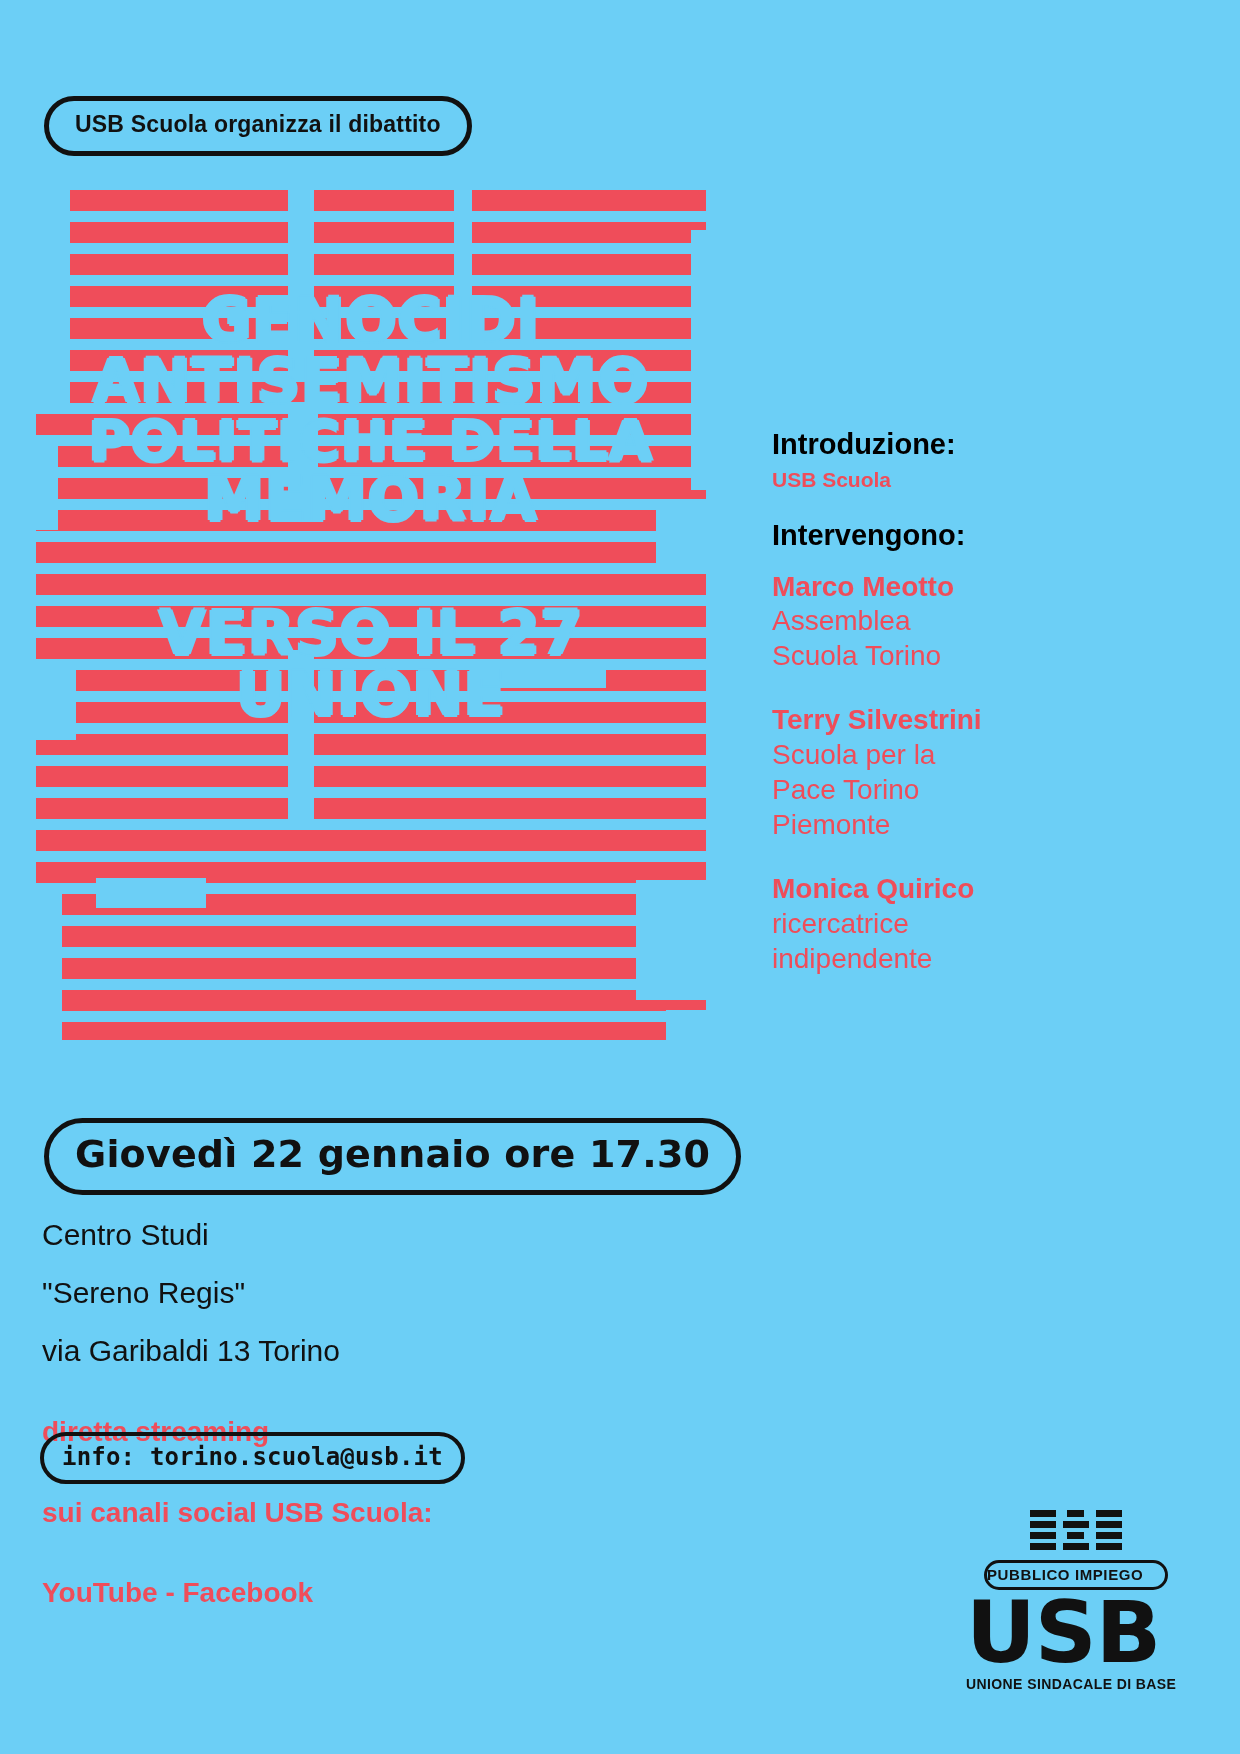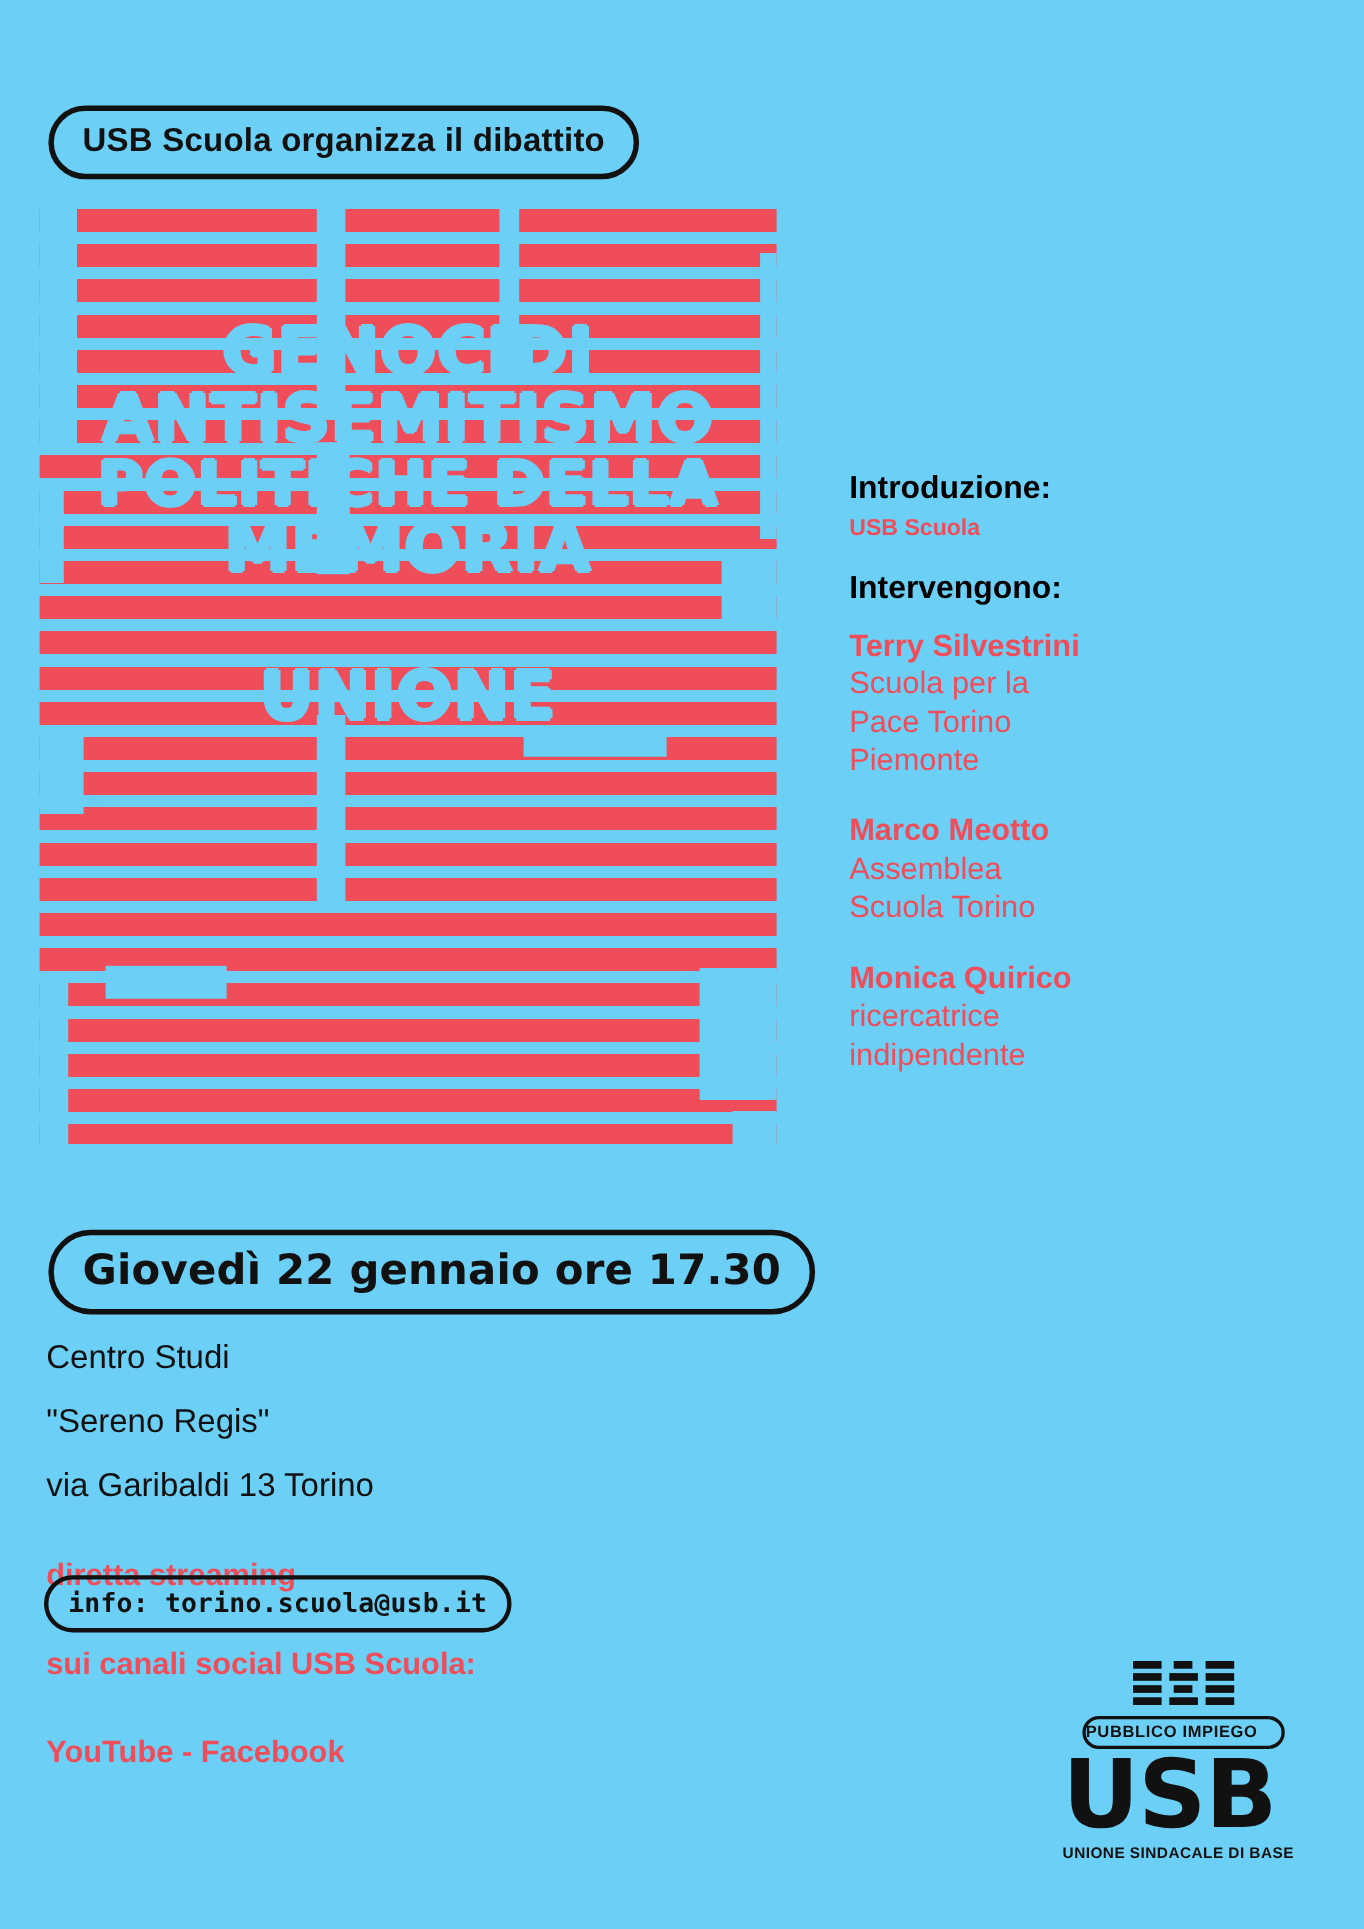--- a/index.html
+++ b/index.html
@@ -25,21 +25,21 @@
     color: #111;
     letter-spacing: 0.2px;
     white-space: nowrap;
   }
   #top-pill-wrap {
     position: absolute;
     left: 44px;
     top: 96px;
   }
   #top-pill-wrap .pill {
-    font-size: 30px;
+    font-size: 23px;
   }
 
   
   #art-block {
     position: absolute;
     left: 36px;
     top: 190px;
     width: 670px;
     height: 850px;
   }
@@ -248,42 +248,43 @@
   <div class="gap" style="left:600px;top:690px;width:70px;  height:120px;"></div>
   <div class="gap" style="left:0;   top:700px;width:26px;  height:150px;"></div>
   <div class="gap" style="left:630px;top:820px;width:40px;  height:30px;"></div>
 
   <div id="art-text">
     <div class="line">GENOCIDI</div>
     <div class="line">ANTISEMITISMO</div>
     <div class="line small">POLITICHE DELLA</div>
     <div class="line">MEMORIA</div>
     <div class="spacer"></div>
+    <div class="line">VERSO IL 27</div>
     <div class="line">UNIONE</div>
   </div>
 </div>
 
 <div id="speakers">
   <div class="sp-head">Introduzione:</div>
   <div class="sp-accent">USB Scuola</div>
 
   <div class="sp-head">Intervengono:</div>
   <div style="height:12px"></div>
+
+  <div class="sp-group">
+    <div class="sp-name">Marco Meotto</div>
+    <div class="sp-role">Assemblea</div>
+    <div class="sp-role">Scuola Torino</div>
+  </div>
 
   <div class="sp-group">
     <div class="sp-name">Terry Silvestrini</div>
     <div class="sp-role">Scuola per la</div>
     <div class="sp-role">Pace Torino</div>
     <div class="sp-role">Piemonte</div>
-  </div>
-
-  <div class="sp-group">
-    <div class="sp-name">Marco Meotto</div>
-    <div class="sp-role">Assemblea</div>
-    <div class="sp-role">Scuola Torino</div>
   </div>
 
   <div class="sp-group">
     <div class="sp-name">Monica Quirico</div>
     <div class="sp-role">ricercatrice</div>
     <div class="sp-role">indipendente</div>
   </div>
 </div>
 
 <div id="date-pill-wrap">

